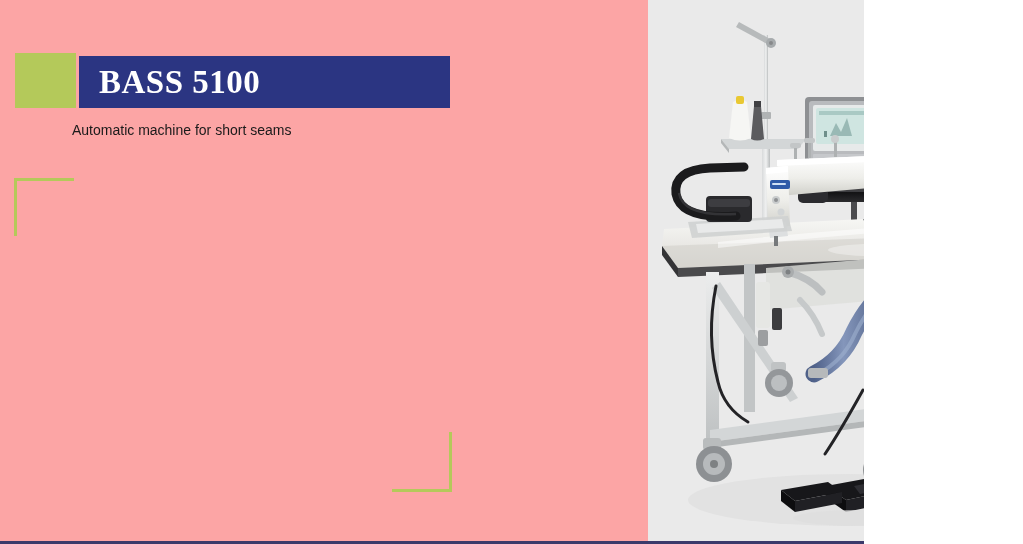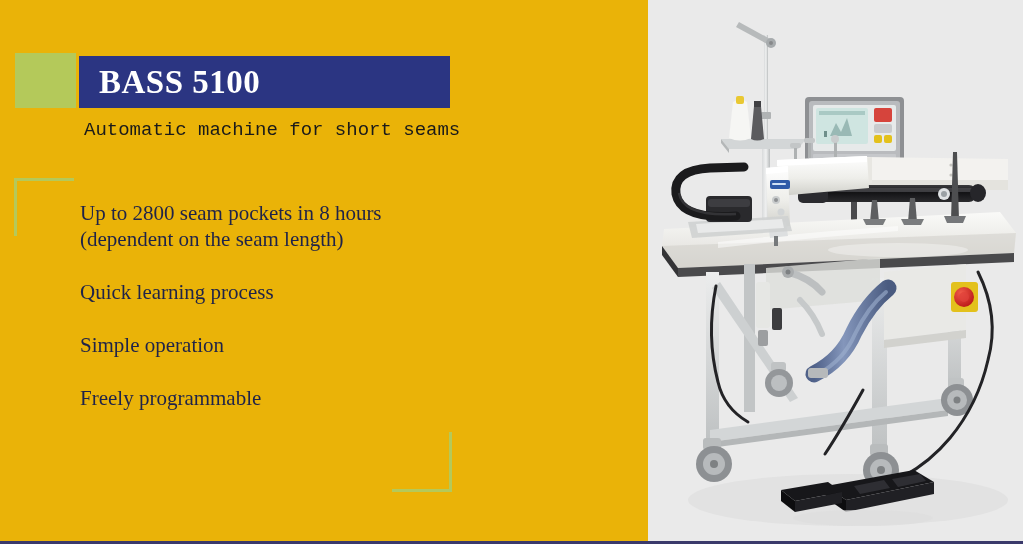--- a/index.html
+++ b/index.html
@@ -6,23 +6,23 @@
   html, body {
     margin: 0;
     padding: 0;
     background: #ffffff;
   }
   body {
     font-family: "Liberation Serif", serif;
   }
   .slide {
     position: relative;
-    width: 1023px;
+    width: 864px;
     height: 544px;
-    background: #eab308;
+    background: #fca5a5;
     overflow: hidden;
     box-sizing: border-box;
     border-bottom: 3px solid #3b3a6b;
   }
 
   
   .green-square {
     position: absolute;
     left: 15px;
     top: 53px;
@@ -48,26 +48,26 @@
     font-family: "Liberation Serif", serif;
     font-size: 33px;
     font-weight: bold;
     letter-spacing: 0.5px;
     margin-left: 20px;
     white-space: pre;
   }
 
   .subtitle {
     position: absolute;
-    left: 84px;
+    left: 72px;
     top: 120px;
     width: 420px;
     color: #1a1a1a;
-    font-family: Liberation Mono, monospace;
-    font-size: 19px;
+    font-family: Liberation Sans, sans-serif;
+    font-size: 14px;
     line-height: 20px;
   }
   .subtitle div { white-space: pre; }
 
   
   .bracket-tl {
     position: absolute;
     left: 14px;
     top: 178px;
     width: 60px;
@@ -123,35 +123,20 @@
     <span class="title-text">BASS 5100</span>
   </div>
 
   <div class="subtitle">
     <div>Automatic machine for short seams</div>
   </div>
 
   <div class="bracket-tl"></div>
   <div class="bracket-br"></div>
 
-  <div class="bullets">
-    <div class="bullet">
-      <div>Up to 2800 seam pockets in 8 hours</div>
-      <div>(dependent on the seam length)</div>
-    </div>
-    <div class="bullet">
-      <div>Quick learning process</div>
-    </div>
-    <div class="bullet">
-      <div>Simple operation</div>
-    </div>
-    <div class="bullet">
-      <div>Freely programmable</div>
-    </div>
-  </div>
 
   <div class="photo">
     <svg width="375" height="541" viewBox="0 0 375 541" xmlns="http://www.w3.org/2000/svg">
       <defs>
         <linearGradient id="tabletop" x1="0" y1="0" x2="0" y2="1">
           <stop offset="0" stop-color="#fafaf8"></stop>
           <stop offset="1" stop-color="#dedcd7"></stop>
         </linearGradient>
         <linearGradient id="metal" x1="0" y1="0" x2="1" y2="0">
           <stop offset="0" stop-color="#d8dadb"></stop>

